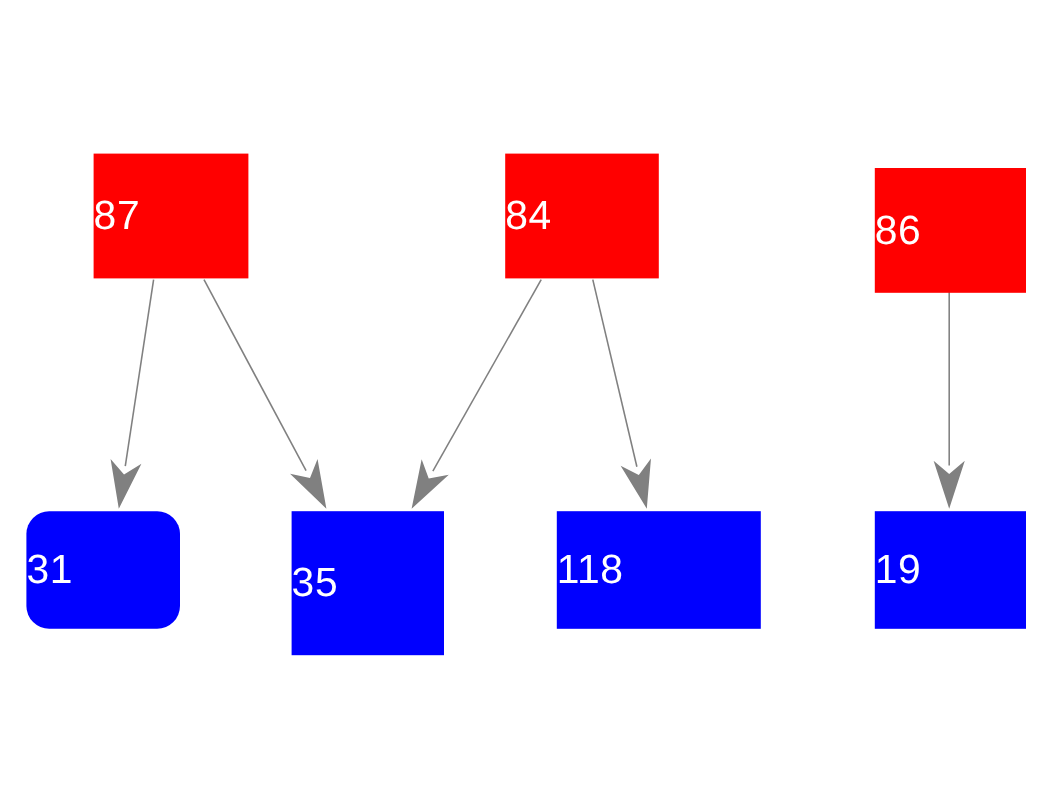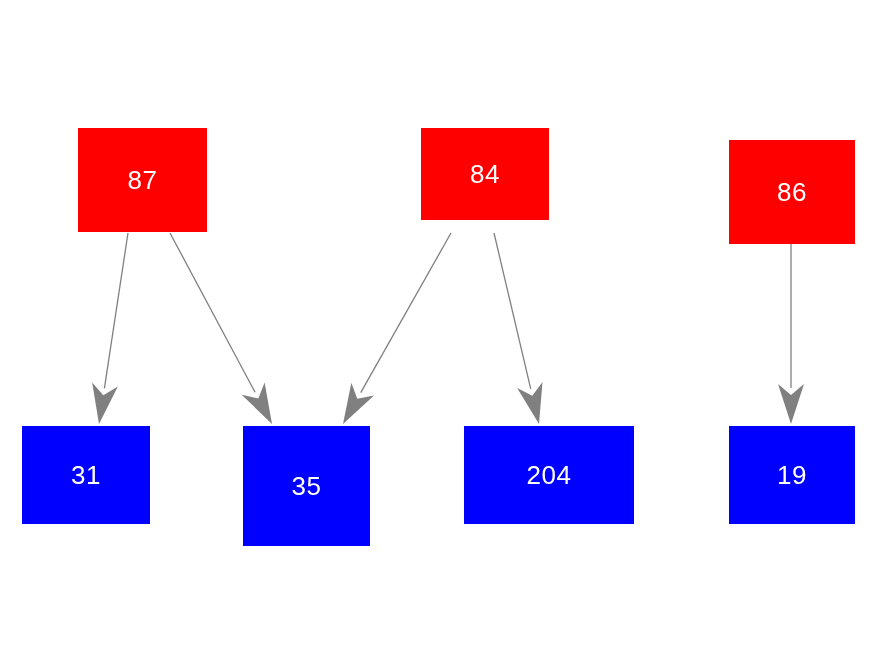--- a/index.html
+++ b/index.html
@@ -24,24 +24,23 @@
     left: 0;
     top: 0;
     width: 875px;
     height: 656px;
   }
   .graph-node {
     position: absolute;
     box-sizing: border-box;
     display: flex;
     align-items: center;
-    justify-content: center;
     color: #ffffff;
     font-family: "Liberation Sans", sans-serif;
-    font-size: 26px;
+    font-size: 34px;
     line-height: 1;
     letter-spacing: 0.5px;
     user-select: none;
   }
   .node-source {
     background: #ff0000;
   }
   .node-target {
     background: #0000ff;
   }
@@ -74,33 +73,33 @@
       <g>
         <line x1="791" y1="233" x2="791.00" y2="388.00" stroke="#808080" stroke-width="1.3"></line>
         <polygon points="791.00,424.00 804.00,384.00 791.00,395.00 778.00,384.00" fill="#808080"></polygon>
       </g>
     </svg>
 
   <div id="node-layer">
       <div class="graph-node node-source" style="left: 78px; top: 128px; width: 129px; height: 104px;">
         <span class="node-label">87</span>
       </div>
-      <div class="graph-node node-source" style="left: 421px; top: 128px; width: 128px; height: 92px;">
+      <div class="graph-node node-source" style="left: 421px; top: 128px; width: 128px; height: 104px;">
         <span class="node-label">84</span>
       </div>
       <div class="graph-node node-source" style="left: 729px; top: 140px; width: 126px; height: 104px;">
         <span class="node-label">86</span>
       </div>
-      <div class="graph-node node-target" style="left: 22px; top: 426px; width: 128px; height: 98px;">
+      <div class="graph-node node-target" style="left: 22px; top: 426px; width: 128px; height: 98px; border-radius: 19px;">
         <span class="node-label">31</span>
       </div>
       <div class="graph-node node-target" style="left: 243px; top: 426px; width: 127px; height: 120px;">
         <span class="node-label">35</span>
       </div>
       <div class="graph-node node-target" style="left: 464px; top: 426px; width: 170px; height: 98px;">
-        <span class="node-label">204</span>
+        <span class="node-label">118</span>
       </div>
       <div class="graph-node node-target" style="left: 729px; top: 426px; width: 126px; height: 98px;">
         <span class="node-label">19</span>
       </div>
     </div>
 
 </div>
 
 </body></html>

